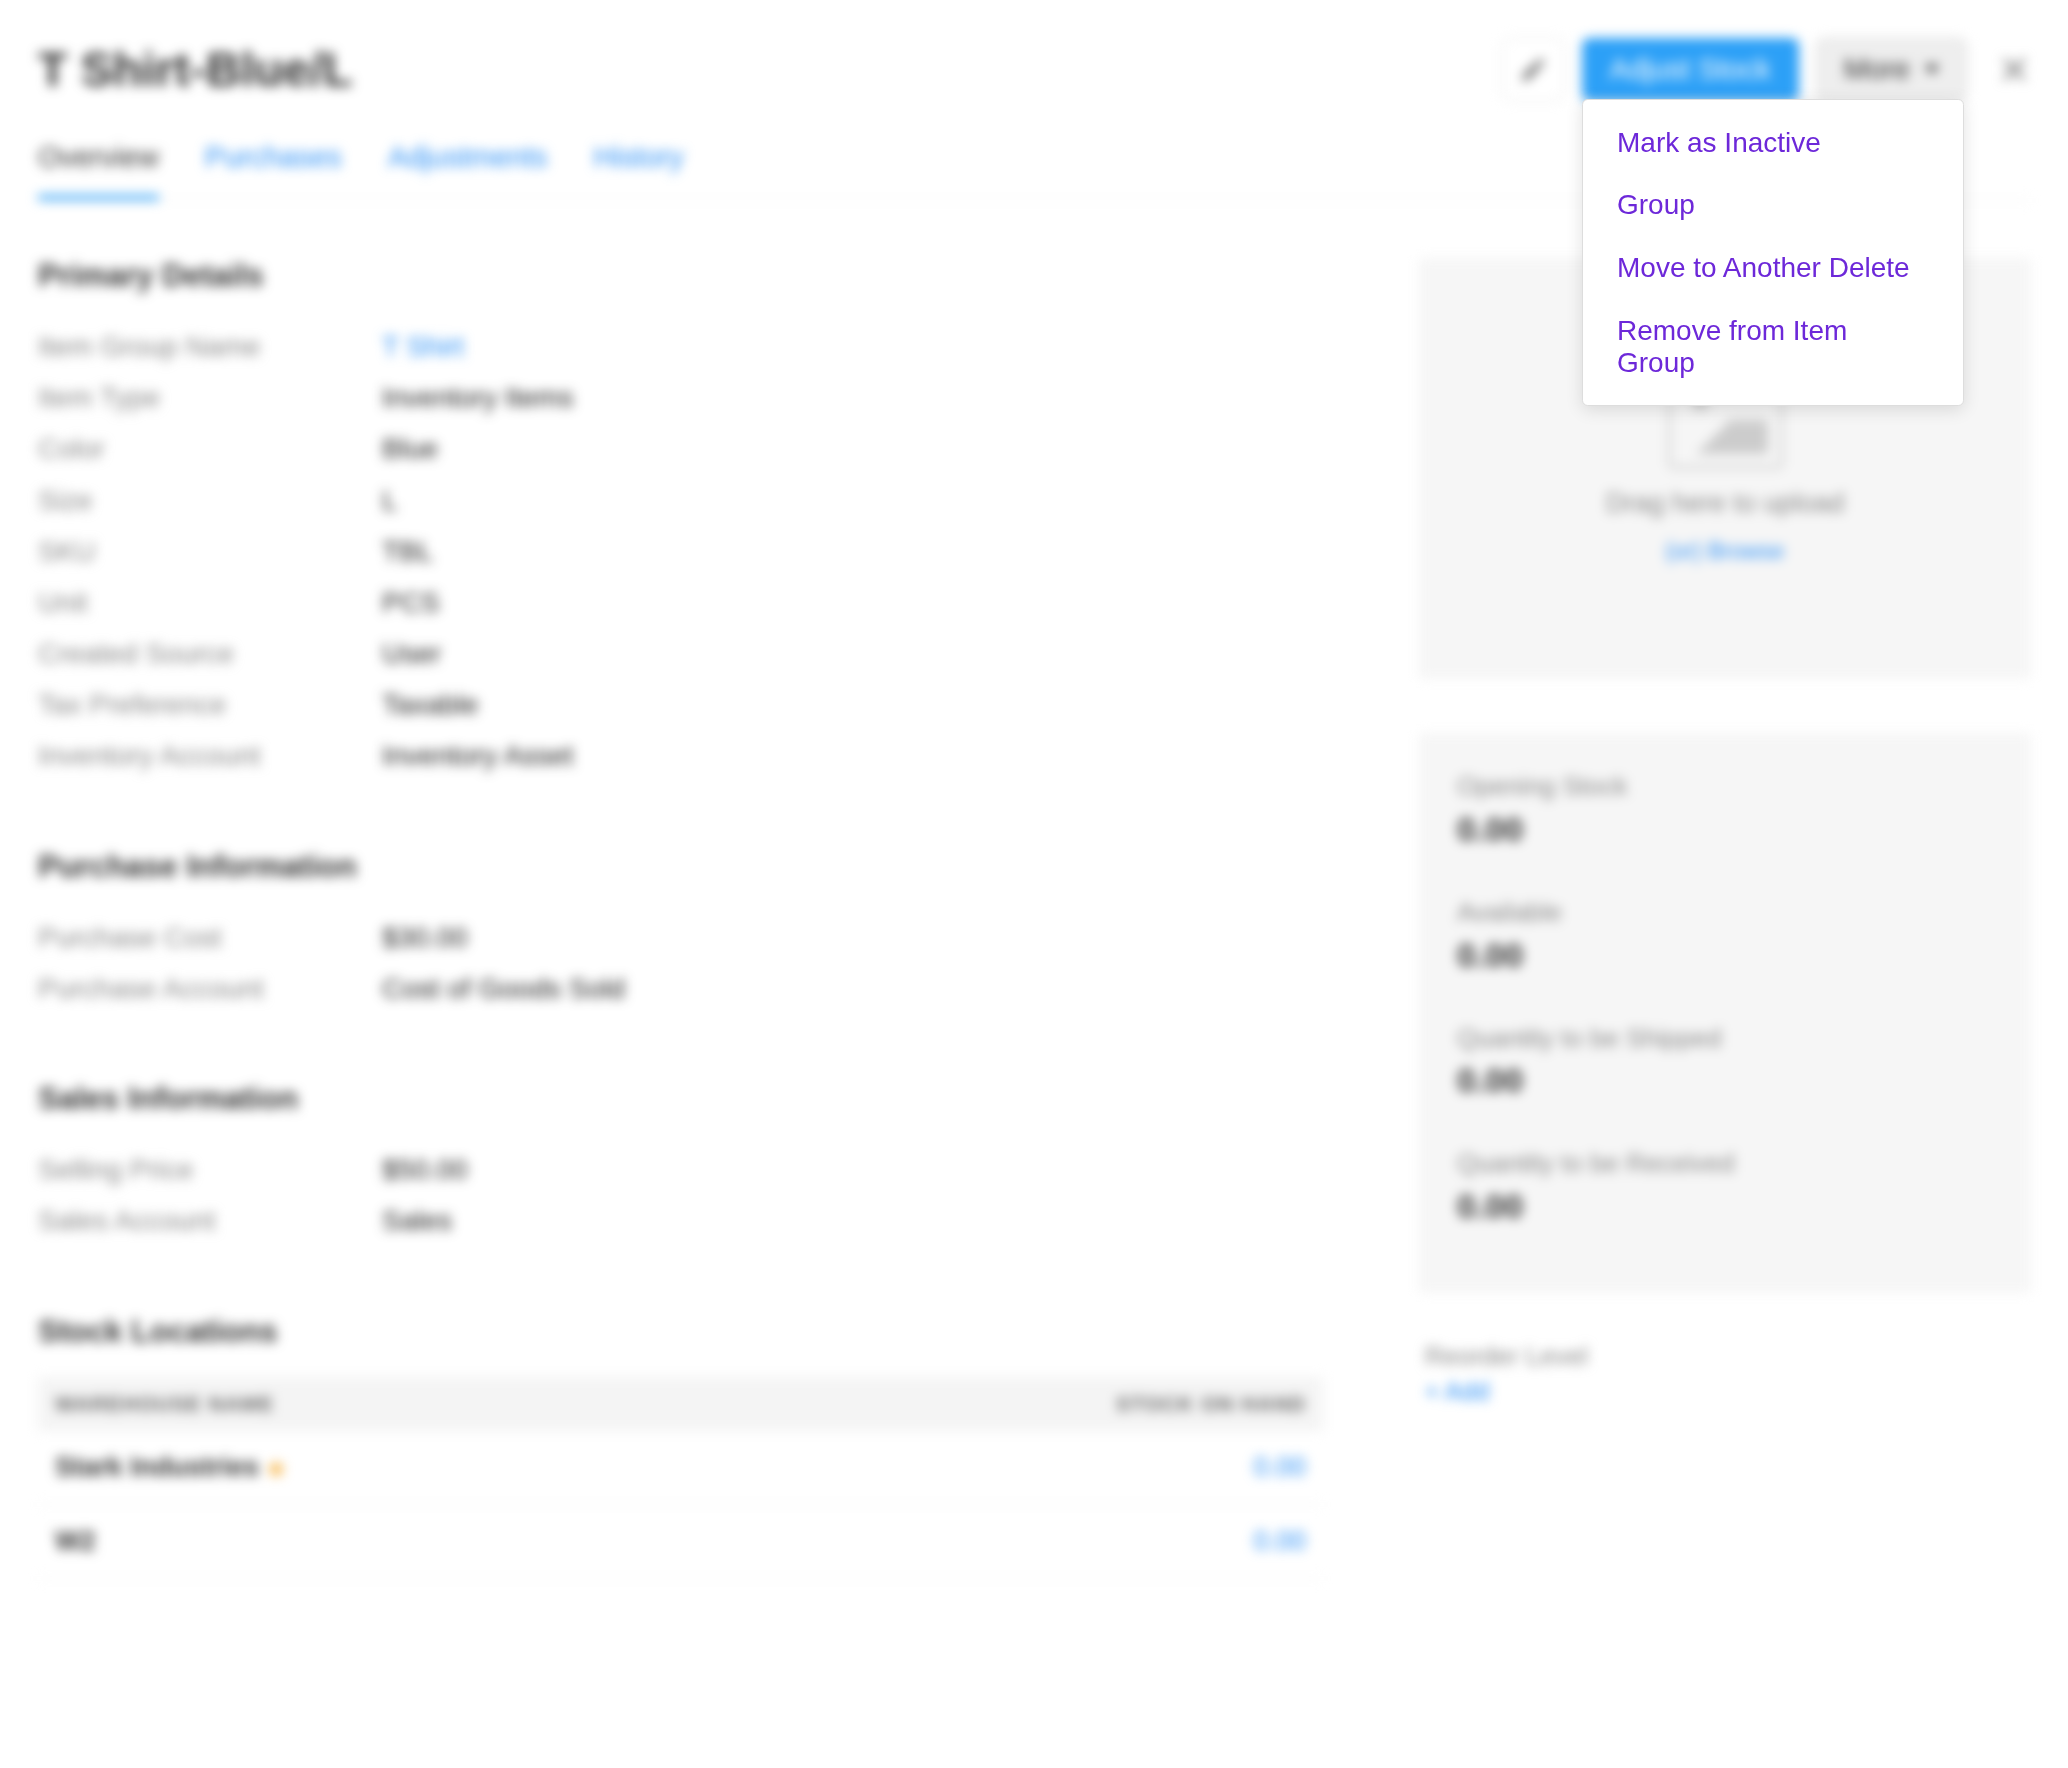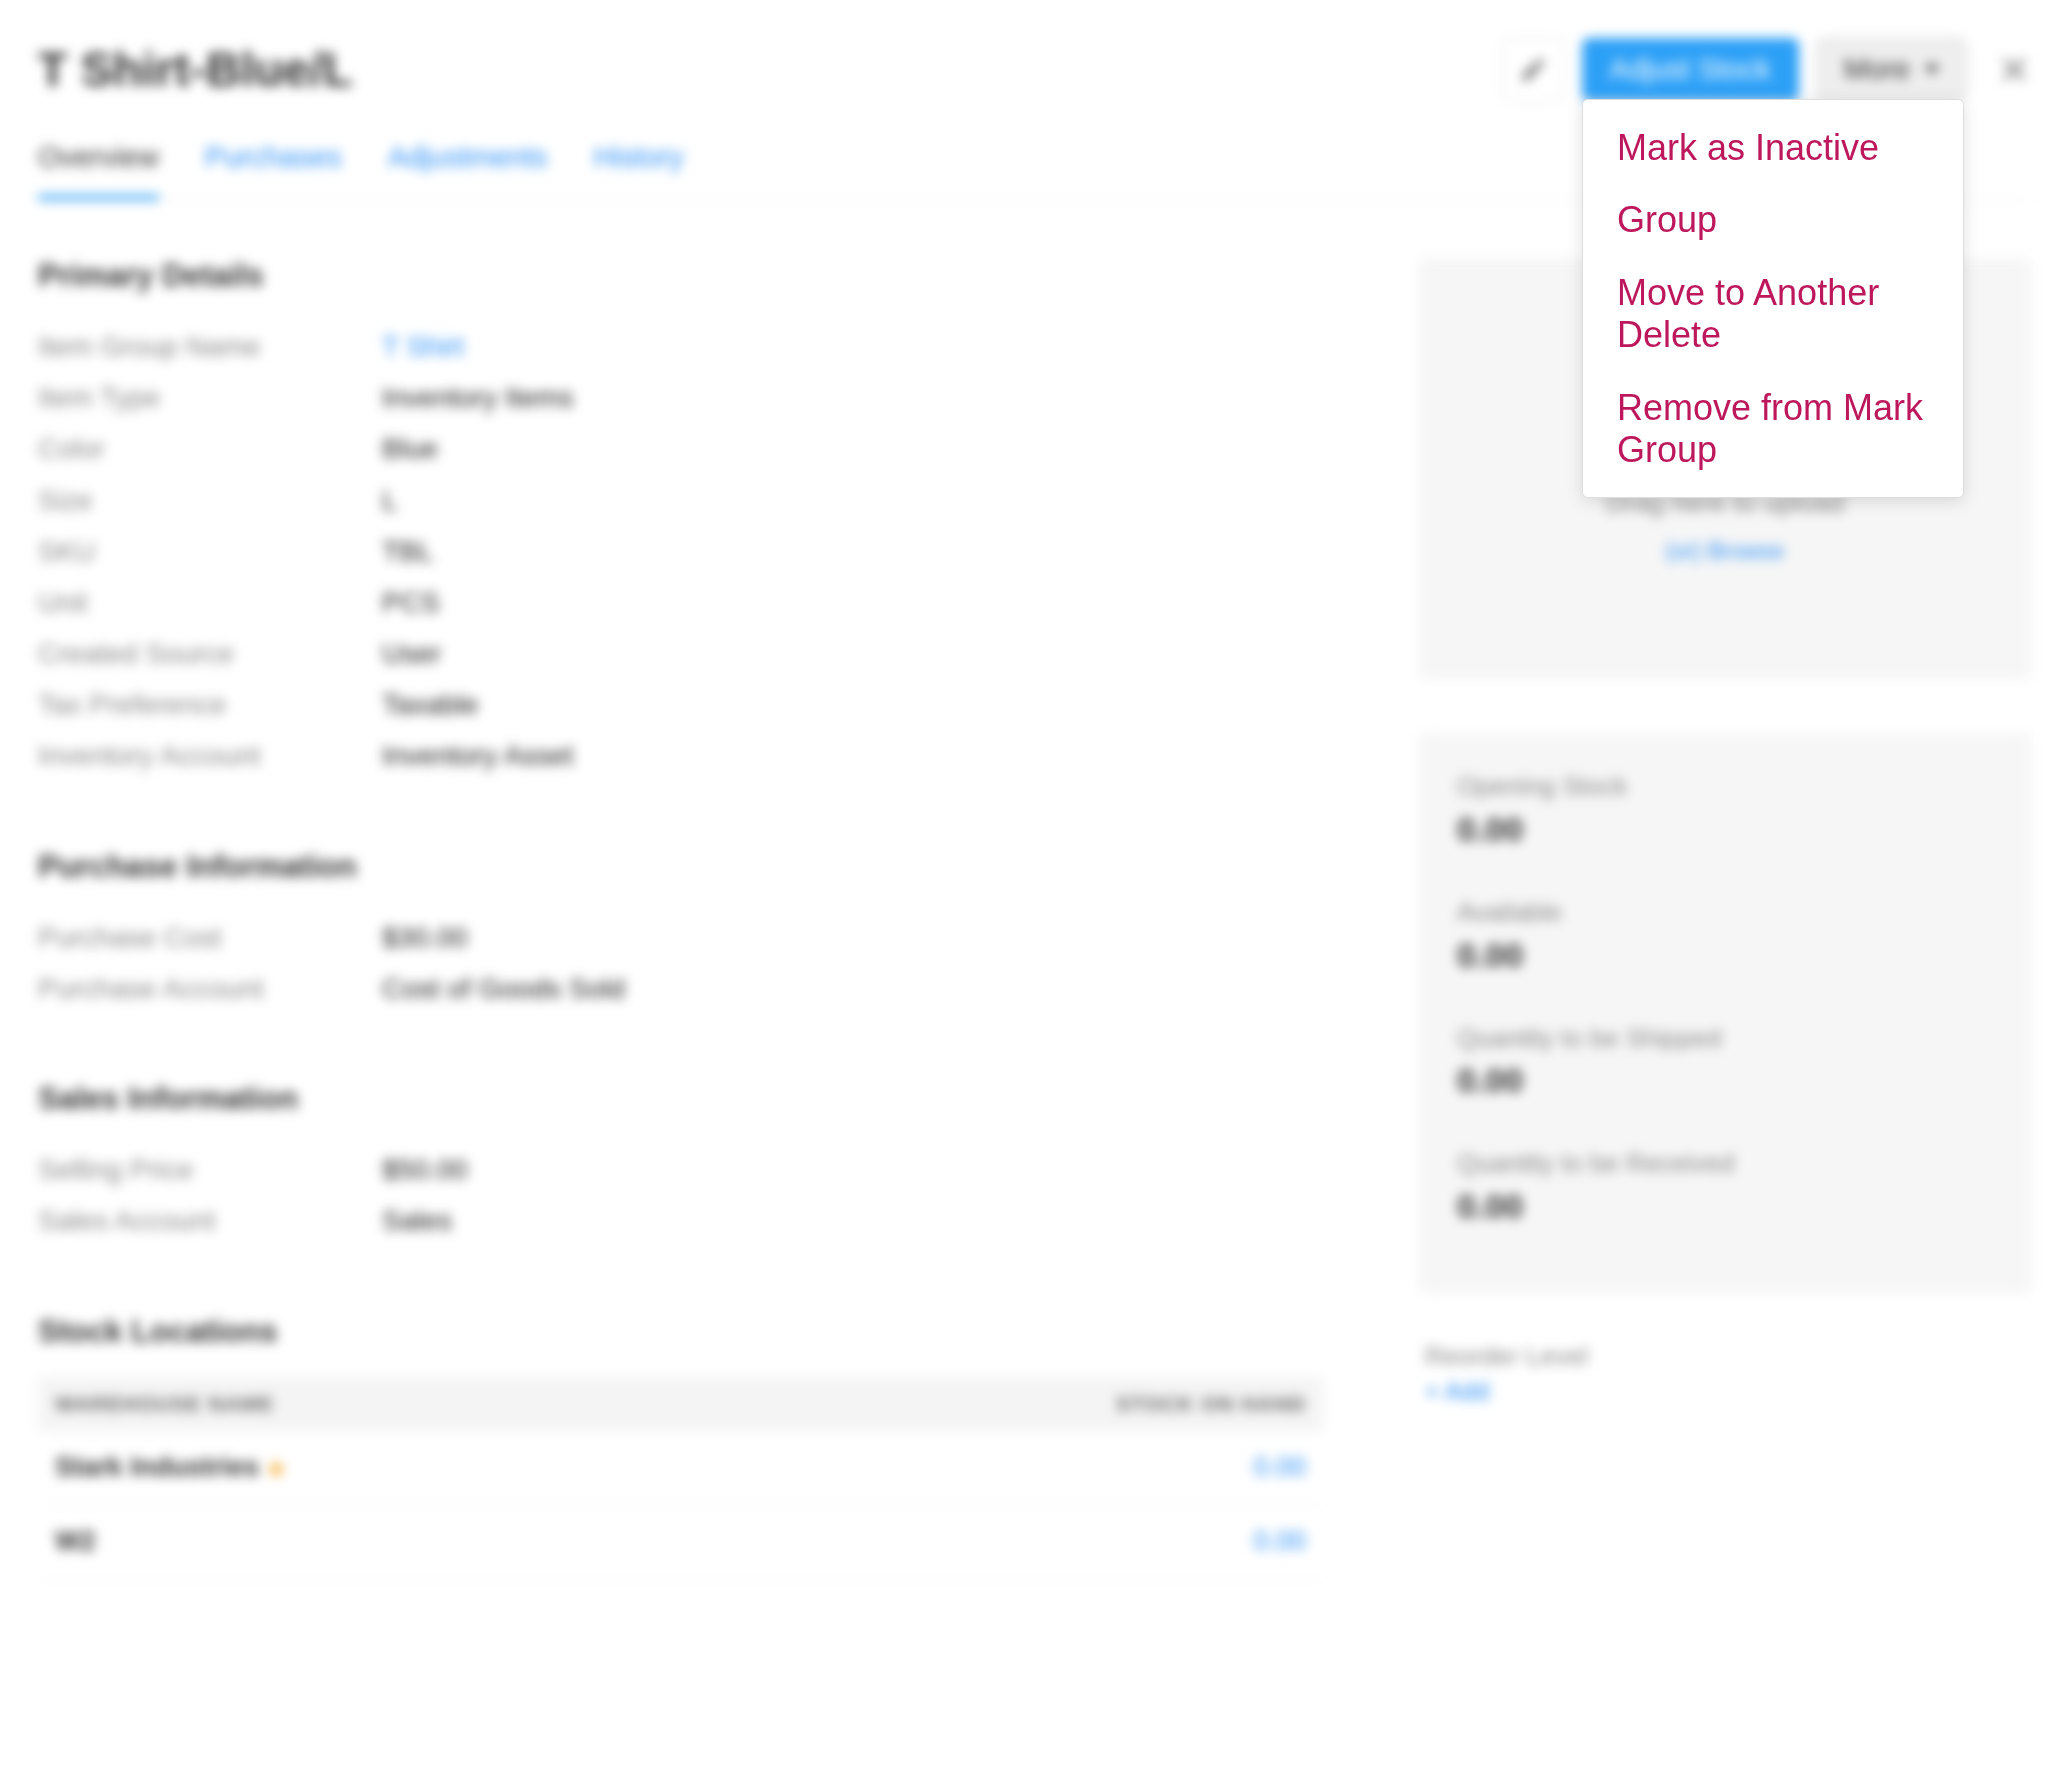--- a/index.html
+++ b/index.html
@@ -176,22 +176,22 @@
     width: 382px;
     background: #fff;
     border: 1px solid #ddd;
     border-radius: 5.7px;
     box-shadow: 0 3.8px 17px rgba(0,0,0,0.12);
     padding: 11.5px 0;
     z-index: 100;
   }
   .dropdown-item {
     padding: 15.3px 34px;
-    font-size: 36px;
-    color: #be185d;
+    font-size: 28px;
+    color: #6d28d9;
     cursor: pointer;
   }
 </style>
 </head>
 <body>
 
 <div class="blur-layer">
 
   <div class="header-row">
     <div class="page-title">T Shirt-Blue/L</div>
@@ -348,15 +348,15 @@
       </div>
     </div>
   </div>
 
 </div>
 
 <div class="dropdown" id="more-dropdown">
     <div class="dropdown-item">Mark as Inactive</div>
     <div class="dropdown-item">Group</div>
     <div class="dropdown-item">Move to Another Delete</div>
-    <div class="dropdown-item">Remove from Mark Group</div>
+    <div class="dropdown-item">Remove from Item Group</div>
   </div>
 
 
 </body></html>

